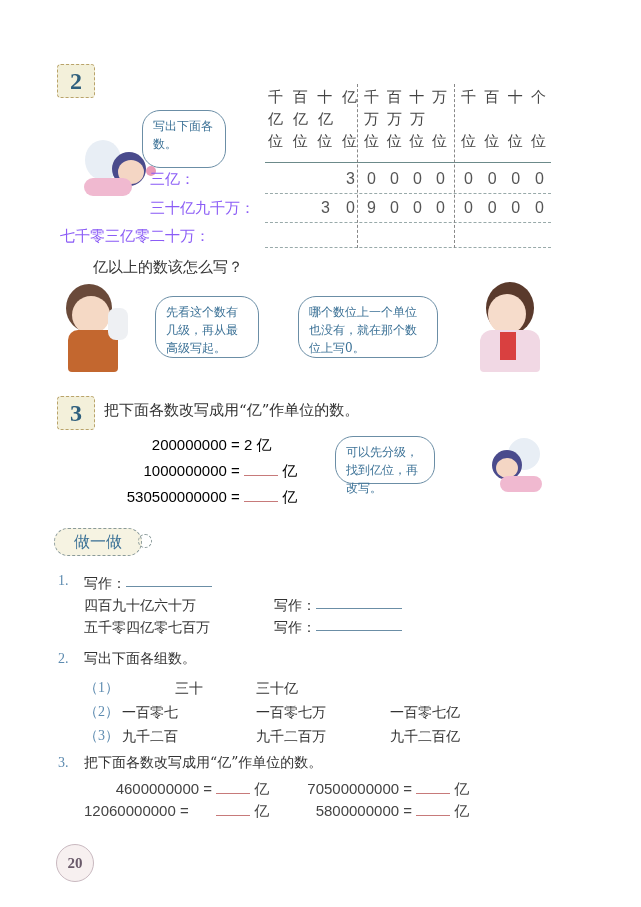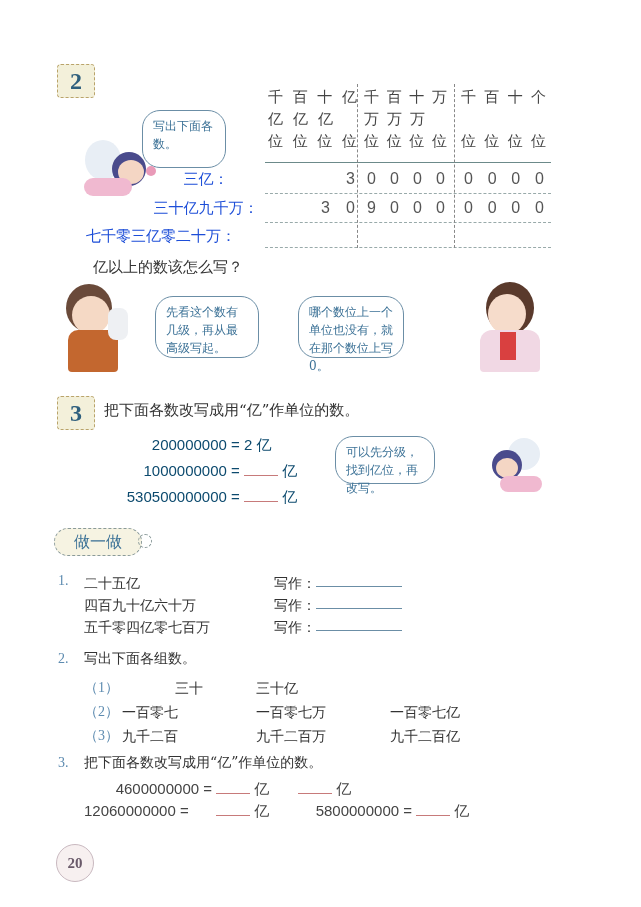--- a/index.html
+++ b/index.html
@@ -13,21 +13,21 @@
     background:#f3f0da; border-radius:4px; text-align:center;
     font-family:"Liberation Serif", serif; font-weight:bold; font-size:24px; color:#2f5f7d; line-height:32px;
   }
   .bubble {
     position:absolute; border:1.5px solid #6b8ea6; border-radius:18px; background:#fff;
     font-size:12px; color:#3b7196; line-height:18px; padding:6px 10px; box-sizing:border-box;
   }
   .figure { position:absolute; border-radius:50%; }
   .grid-head { font-size:15px; color:#444; letter-spacing:1px; }
   .cell-num { font-family:"Liberation Sans", sans-serif; font-size:16px; color:#555; }
-  .label-r { position:absolute; text-align:center; font-size:15px; color:#1d4ed8;font-family:Liberation Serif, serif; }
+  .label-r { position:absolute; text-align:left; font-size:15px; color:#8b5cf6;font-family:Liberation Serif, serif; }
   .sans { font-family:"Liberation Sans", sans-serif; }
   .blank { display:inline-block; border-bottom:1.5px solid #c77a7a; width:34px; height:14px; vertical-align:baseline; }
   .blank-long { display:inline-block; border-bottom:1.5px solid #6b8ea6; width:86px; height:14px; }
   .num { color:#5d8bb0; font-family:"Liberation Serif", serif; }
   .hline { position:absolute; height:0; border-top:1px dashed #9aa; }
   .vline { position:absolute; width:0; border-left:1px dashed #888; }
 </style>
 </head>
 <body>
 
@@ -158,34 +158,34 @@
 <div>
   <div class="figure" style="left:66px;top:284px;width:46px;height:48px;background:#6a4a3a;"></div>
   <div class="figure" style="left:72px;top:296px;width:38px;height:38px;background:#f5d9c5;"></div>
   <div class="abs" style="left:68px;top:330px;width:50px;height:42px;background:#c3672f;border-radius:10px 10px 4px 4px;"></div>
   <div class="abs" style="left:108px;top:308px;width:20px;height:32px;background:#eef0f3;border-radius:8px;"></div>
 </div>
 <div class="bubble" style="left:155px;top:296px;width:104px;height:62px;">
   <span>先看这个数有几级，再从最高级写起。</span>
 </div>
 
-<div class="bubble" style="left:298px;top:296px;width:106px;height:62px;">
+<div class="bubble" style="left:298px;top:296px;width:140px;height:62px;">
   <span>哪个数位上一个单位也没有，就在那个数位上写0。</span>
 </div>
 <div>
   <div class="figure" style="left:486px;top:282px;width:48px;height:52px;background:#5a3a2c;"></div>
   <div class="figure" style="left:488px;top:294px;width:38px;height:40px;background:#f6dccb;"></div>
   <div class="abs" style="left:480px;top:330px;width:60px;height:42px;background:#f1d8e4;border-radius:12px 12px 4px 4px;"></div>
   <div class="abs" style="left:500px;top:332px;width:16px;height:28px;background:#d94040;"></div>
 </div>
 
 <div class="ex-badge" style="left:57px;top:396px;">3</div>
 <div class="abs" style="left:104px;top:401px;font-size:15px;color:#333;">把下面各数改写成用“亿”作单位的数。</div>
 
-<div class="abs sans" style="left:100px;top:432px;width:200px;font-size:15px;color:#0c4a6e;line-height:26px;">
+<div class="abs sans" style="left:100px;top:432px;width:200px;font-size:15px;color:#000000;line-height:26px;">
   <div style="display:flex;justify-content:flex-end;">
     <span>200000000 =</span>&nbsp;<span style="width:56px;">2 亿</span>
   </div>
   <div style="display:flex;justify-content:flex-end;">
     <span>1000000000 =</span>&nbsp;<span style="width:56px;"><span class="blank"></span> <span>亿</span></span>
   </div>
   <div style="display:flex;justify-content:flex-end;">
     <span>530500000000 =</span>&nbsp;<span style="width:56px;"><span class="blank"></span> <span>亿</span></span>
   </div>
 </div>
@@ -199,21 +199,20 @@
   <div class="figure" style="left:496px;top:458px;width:22px;height:20px;background:#f4d6c4;"></div>
   <div class="abs" style="left:500px;top:476px;width:42px;height:16px;background:#f0b9d0;border-radius:8px;"></div>
 </div>
 
 <div class="abs" style="left:54px;top:528px;width:86px;height:26px;border:1px dashed #8a9a9a;border-radius:14px;background:#f6f3e2;text-align:center;line-height:26px;font-size:16px;color:#3b7196;">做一做</div>
 <div class="abs" style="left:138px;top:534px;width:12px;height:12px;border:1px dashed #8a9a9a;border-radius:50%;"></div>
 
 <div class="abs num" style="left:58px;top:573px;font-size:14px;">1.</div>
 <div class="abs" style="left:84px;top:572px;font-size:14px;color:#333;line-height:22px;width:340px;">
   <div style="display:flex;">
-    <span style="width:190px;">二十五亿</span>
     <span>写作：</span>
     <span class="blank-long"></span>
   </div>
   <div style="display:flex;">
     <span style="width:190px;">四百九十亿六十万</span>
     <span>写作：</span>
     <span class="blank-long"></span>
   </div>
   <div style="display:flex;">
     <span style="width:190px;">五千零四亿零七百万</span>
@@ -243,20 +242,21 @@
     <span>九千二百亿</span>
   </div>
 </div>
 
 <div class="abs num" style="left:58px;top:755px;font-size:14px;">3.</div>
 <div class="abs" style="left:84px;top:754px;font-size:14px;color:#333;">把下面各数改写成用“亿”作单位的数。</div>
 <div class="abs sans" style="left:84px;top:778px;font-size:15px;color:#444;line-height:22px;width:410px;">
   <div style="display:flex;">
     <span style="width:128px;text-align:right;">4600000000 =</span>
     <span style="width:82px;">&nbsp;<span class="blank"></span> <span>亿</span></span>
+    <span style="width:118px;text-align:right;">70500000000 =</span>
     <span>&nbsp;<span class="blank"></span> <span>亿</span></span>
   </div>
   <div style="display:flex;">
     <span style="width:128px;text-align:left;">12060000000 =</span>
     <span style="width:82px;">&nbsp;<span class="blank"></span> <span>亿</span></span>
     <span style="width:118px;text-align:right;">5800000000 =</span>
     <span>&nbsp;<span class="blank"></span> <span>亿</span></span>
   </div>
 </div>
 

